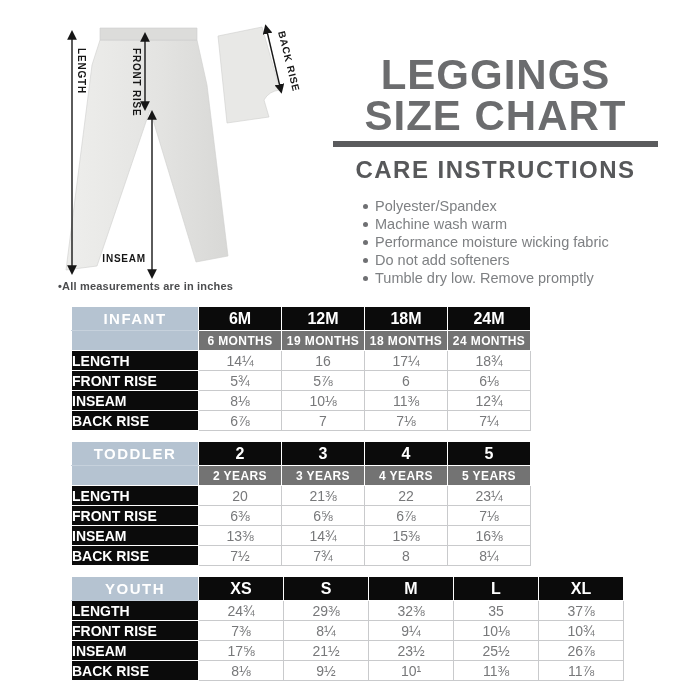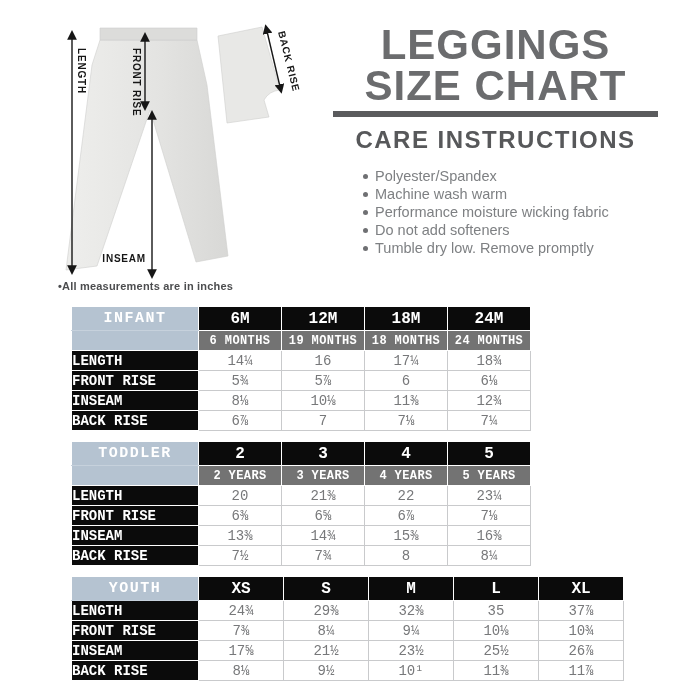--- a/index.html
+++ b/index.html
@@ -6,33 +6,33 @@
   .canvas{position:relative;width:700px;height:700px;background:#fff;overflow:hidden;
           font-family:"Liberation Sans",sans-serif;}
 
   
   .diagram{position:absolute;left:45px;top:10px;}
   .dlabel{font:bold 10px "Liberation Sans",sans-serif;fill:#161616;letter-spacing:0.8px;}
   .footnote{position:absolute;left:58px;top:280px;font-weight:bold;font-size:11px;
             color:#4c4d4f;letter-spacing:0.2px;}
 
   
-  .title-block{position:absolute;left:333px;top:24px;width:325px;text-align:center;
+  .title-block{position:absolute;left:333px;top:54px;width:325px;text-align:center;
                color:#6b6c6e;font-weight:bold;}
   .title-line1{font-size:42px;line-height:42px;letter-spacing:1px;}
   .title-line2{font-size:42px;line-height:40px;letter-spacing:1px;}
   .title-rule{margin-top:5px;height:6px;background:#5a5b5d;}
   .care-heading{margin-top:9px;font-size:24px;letter-spacing:1.5px;color:#57585a;}
   .care-list{margin-top:13px;text-align:left;padding-left:30px;}
   .care-item{display:flex;align-items:center;gap:7px;font-size:14.5px;color:#7e8083;
              font-weight:normal;line-height:18px;}
   .bullet-dot{width:5px;height:5px;border-radius:50%;background:#6f7073;flex:0 0 auto;}
 
   
-  .size-table-wrap{position:absolute;left:71px;font-family:Liberation Mono, monospace;}
+  .size-table-wrap{position:absolute;left:71px;}
   #table-0{top:306px;} #table-1{top:441px;} #table-2{top:576px;}
   .size-table{border-collapse:collapse;table-layout:fixed;}
   .size-table th,.size-table td{padding:0;overflow:hidden;white-space:nowrap;}
   .size-table tr.h1{height:24px;} .size-table tr.h2{height:20px;}
   .size-table tbody tr{height:20px;}
   .group-cell{background:#b5c3d1;color:#fff;font-weight:bold;font-size:15px;
               letter-spacing:1.5px;text-align:center;border:1px solid #fff;
               border-bottom:1px solid #c6d1dc;}
   .group-sub{background:#b5c3d1;border:1px solid #fff;border-top:none;}
   .size-cell{background:#0b0b0b;color:#fff;font-weight:bold;font-size:16px;

